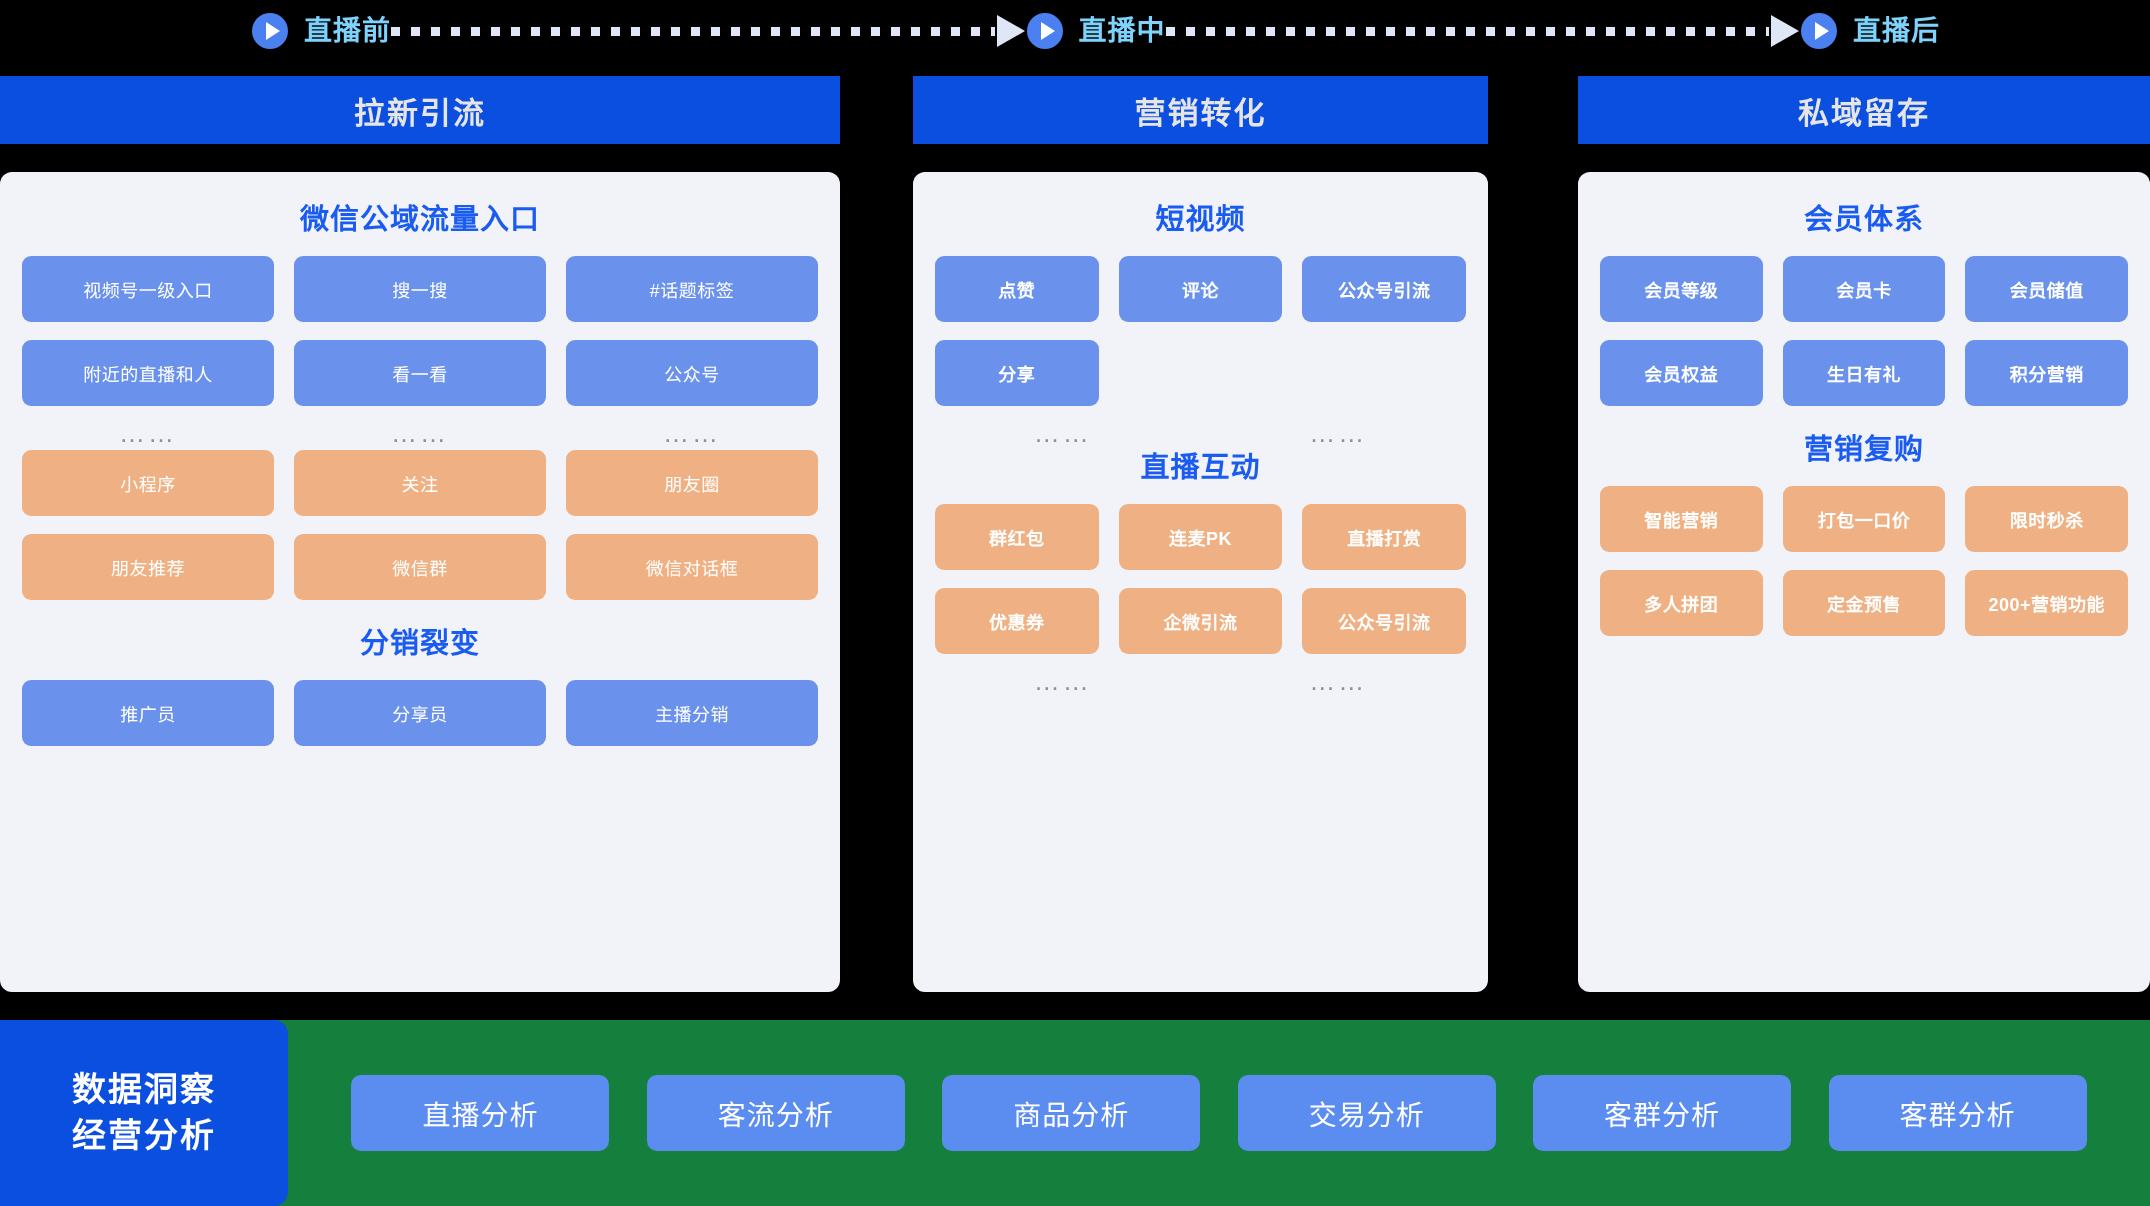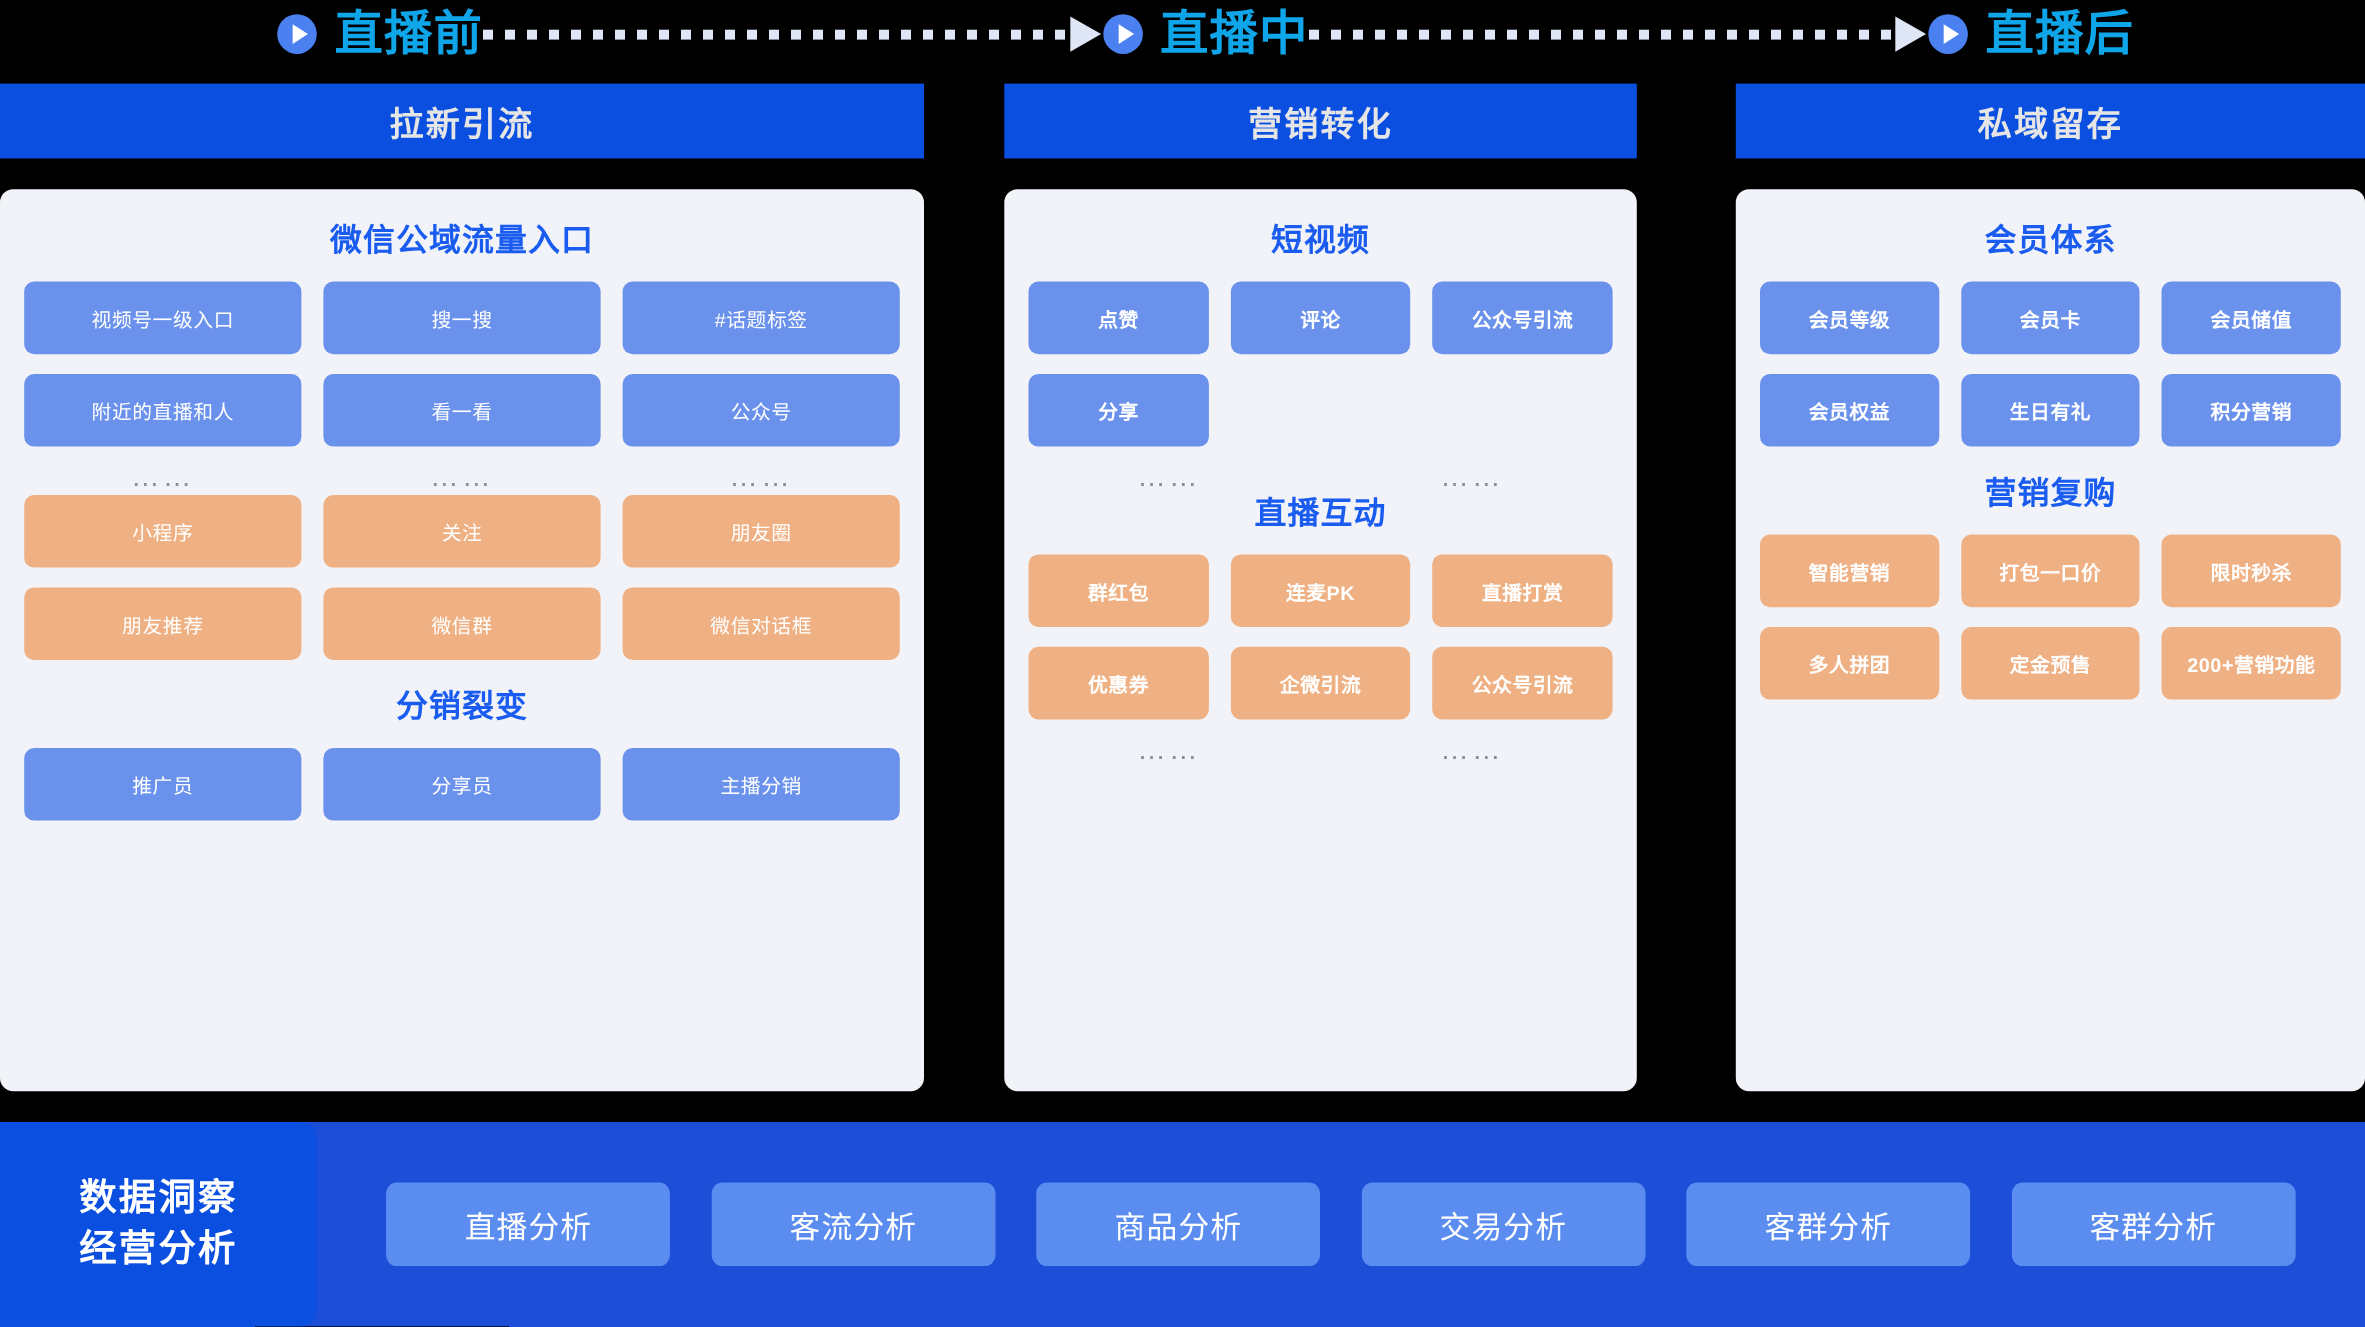--- a/index.html
+++ b/index.html
@@ -30,22 +30,22 @@
 
   .phase {
     display: flex;
     align-items: center;
     gap: 14px;
     flex: 0 0 auto;
     white-space: nowrap;
   }
   .phase-icon { width: 40px; height: 40px; display: block; flex: 0 0 auto; }
   .phase-label {
-    color: #0ea5e9;
-    font-size: 44px;
+    color: #7dd3fc;
+    font-size: 28px;
     font-weight: bold;
     letter-spacing: 1px;
     line-height: 1;
   }
 
   .connector {
     flex: 1 1 auto;
     height: 22px;
     position: relative;
     min-width: 60px;
@@ -146,21 +146,21 @@
     letter-spacing: 3px;
     line-height: 1;
   }
   .gap-md { height: 22px; }
 
   
   .bottom-bar {
     position: absolute;
     left: 0; bottom: 0;
     width: 2150px; height: 186px;
-    background: #1d4ed8;
+    background: #15803d;
     display: flex;
     align-items: stretch;
   }
   .bottom-label {
     flex: 0 0 auto;
     width: 288px;
     background: #0b4fe0;
     border-radius: 0 14px 14px 0;
     color: #ffffff;
     font-size: 34px;

